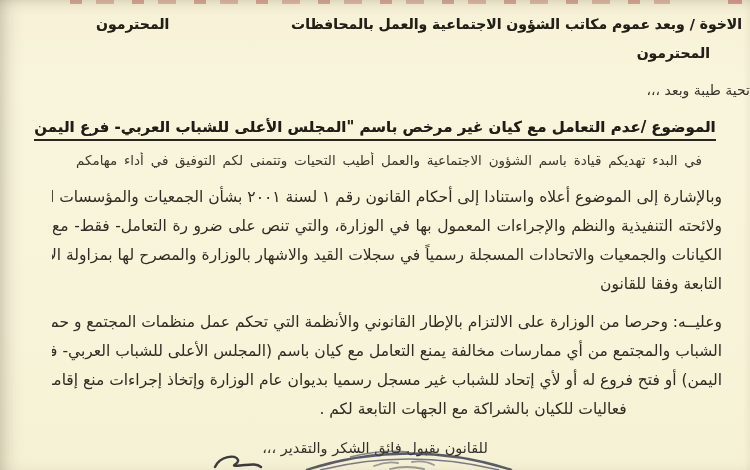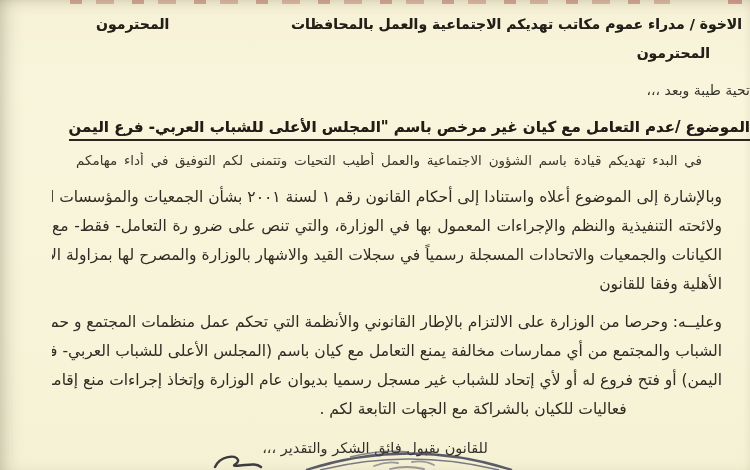--- a/index.html
+++ b/index.html
@@ -39,21 +39,21 @@
   }
   .r-hon { margin-right: 32px; }
 
   .greeting {
     position: absolute; top: 82px; left: 0; right: 0;
     font-size: 14px; color: #36332a;
   }
 
   .subject {
     position: absolute; top: 118px; left: 0; right: 0;
-    text-align: right; font-weight: bold; font-size: 15px; color: #201d16;
+    text-align: center; font-weight: bold; font-size: 15px; color: #201d16;
     text-shadow: 0 0 .5px rgba(40,35,25,.55);
   }
   .subject-inner { border-bottom: 2px solid #2a2721; padding-bottom: 3px; }
 
   .intro {
     position: absolute; top: 152px; right: 48px; left: 76px;
     font-size: 13.5px; color: #3a372d; text-align: justify; text-align-last: justify;
     word-spacing: 2px; white-space: nowrap; overflow: hidden;
   }
 
@@ -75,41 +75,41 @@
 </head>
 <body>
 
 <div class="page">
 
   <div class="top-remnant"></div>
   <div class="top-remnant-dot"></div>
 
   <div class="recipients">
     <div class="recipient-row">
-      <span class="r-text">الاخوة / مدراء عموم مكاتب تهديكم الاجتماعية والعمل بالمحافظات</span>
+      <span class="r-text">الاخوة / وبعد عموم مكاتب الشؤون الاجتماعية والعمل بالمحافظات</span>
       <span class="r-hon">المحترمون</span>
     </div>
     <div class="recipient-row">
       <span class="r-hon">المحترمون</span>
     </div>
   </div>
 
   <div class="greeting">تحية طيبة وبعد ،،،</div>
 
   <div class="subject">
     <span class="subject-inner">الموضوع /عدم التعامل مع كيان غير مرخص باسم "المجلس الأعلى للشباب العربي- فرع اليمن</span>
   </div>
 
   <div class="intro">في البدء تهديكم قيادة باسم الشؤون الاجتماعية والعمل أطيب التحيات وتتمنى لكم التوفيق في أداء مهامكم</div>
 
   <div class="para p1">
     <div class="bline just">وبالإشارة إلى الموضوع أعلاه واستنادا إلى أحكام القانون رقم ١ لسنة ٢٠٠١ بشأن الجمعيات والمؤسسات الأهلية</div>
     <div class="bline just">ولائحته التنفيذية والنظم والإجراءات المعمول بها في الوزارة، والتي تنص على ضرو رة التعامل- فقط- مع</div>
     <div class="bline just">الكيانات والجمعيات والاتحادات المسجلة رسمياً في سجلات القيد والاشهار بالوزارة والمصرح لها بمزاولة الأنشطة</div>
-    <div class="bline last-right">الأهلية وفقا للقانون</div>
+    <div class="bline last-right">التابعة وفقا للقانون</div>
   </div>
 
   <div class="para p2">
     <div class="bline just">وعليــه: وحرصا من الوزارة على الالتزام بالإطار القانوني والأنظمة التي تحكم عمل منظمات المجتمع و حماية</div>
     <div class="bline just">الشباب والمجتمع من أي ممارسات مخالفة يمنع التعامل مع كيان باسم (المجلس الأعلى للشباب العربي- فرع</div>
     <div class="bline just">اليمن) أو فتح فروع له أو لأي إتحاد للشباب غير مسجل رسميا بديوان عام الوزارة وإتخاذ إجراءات منع إقامة أي</div>
     <div class="bline" style="text-align: center; padding-left: 172px;">فعاليات للكيان بالشراكة مع الجهات التابعة لكم .</div>
   </div>
 
   <div class="closing">للقانون بقبول فائق الشكر والتقدير ،،،</div>

